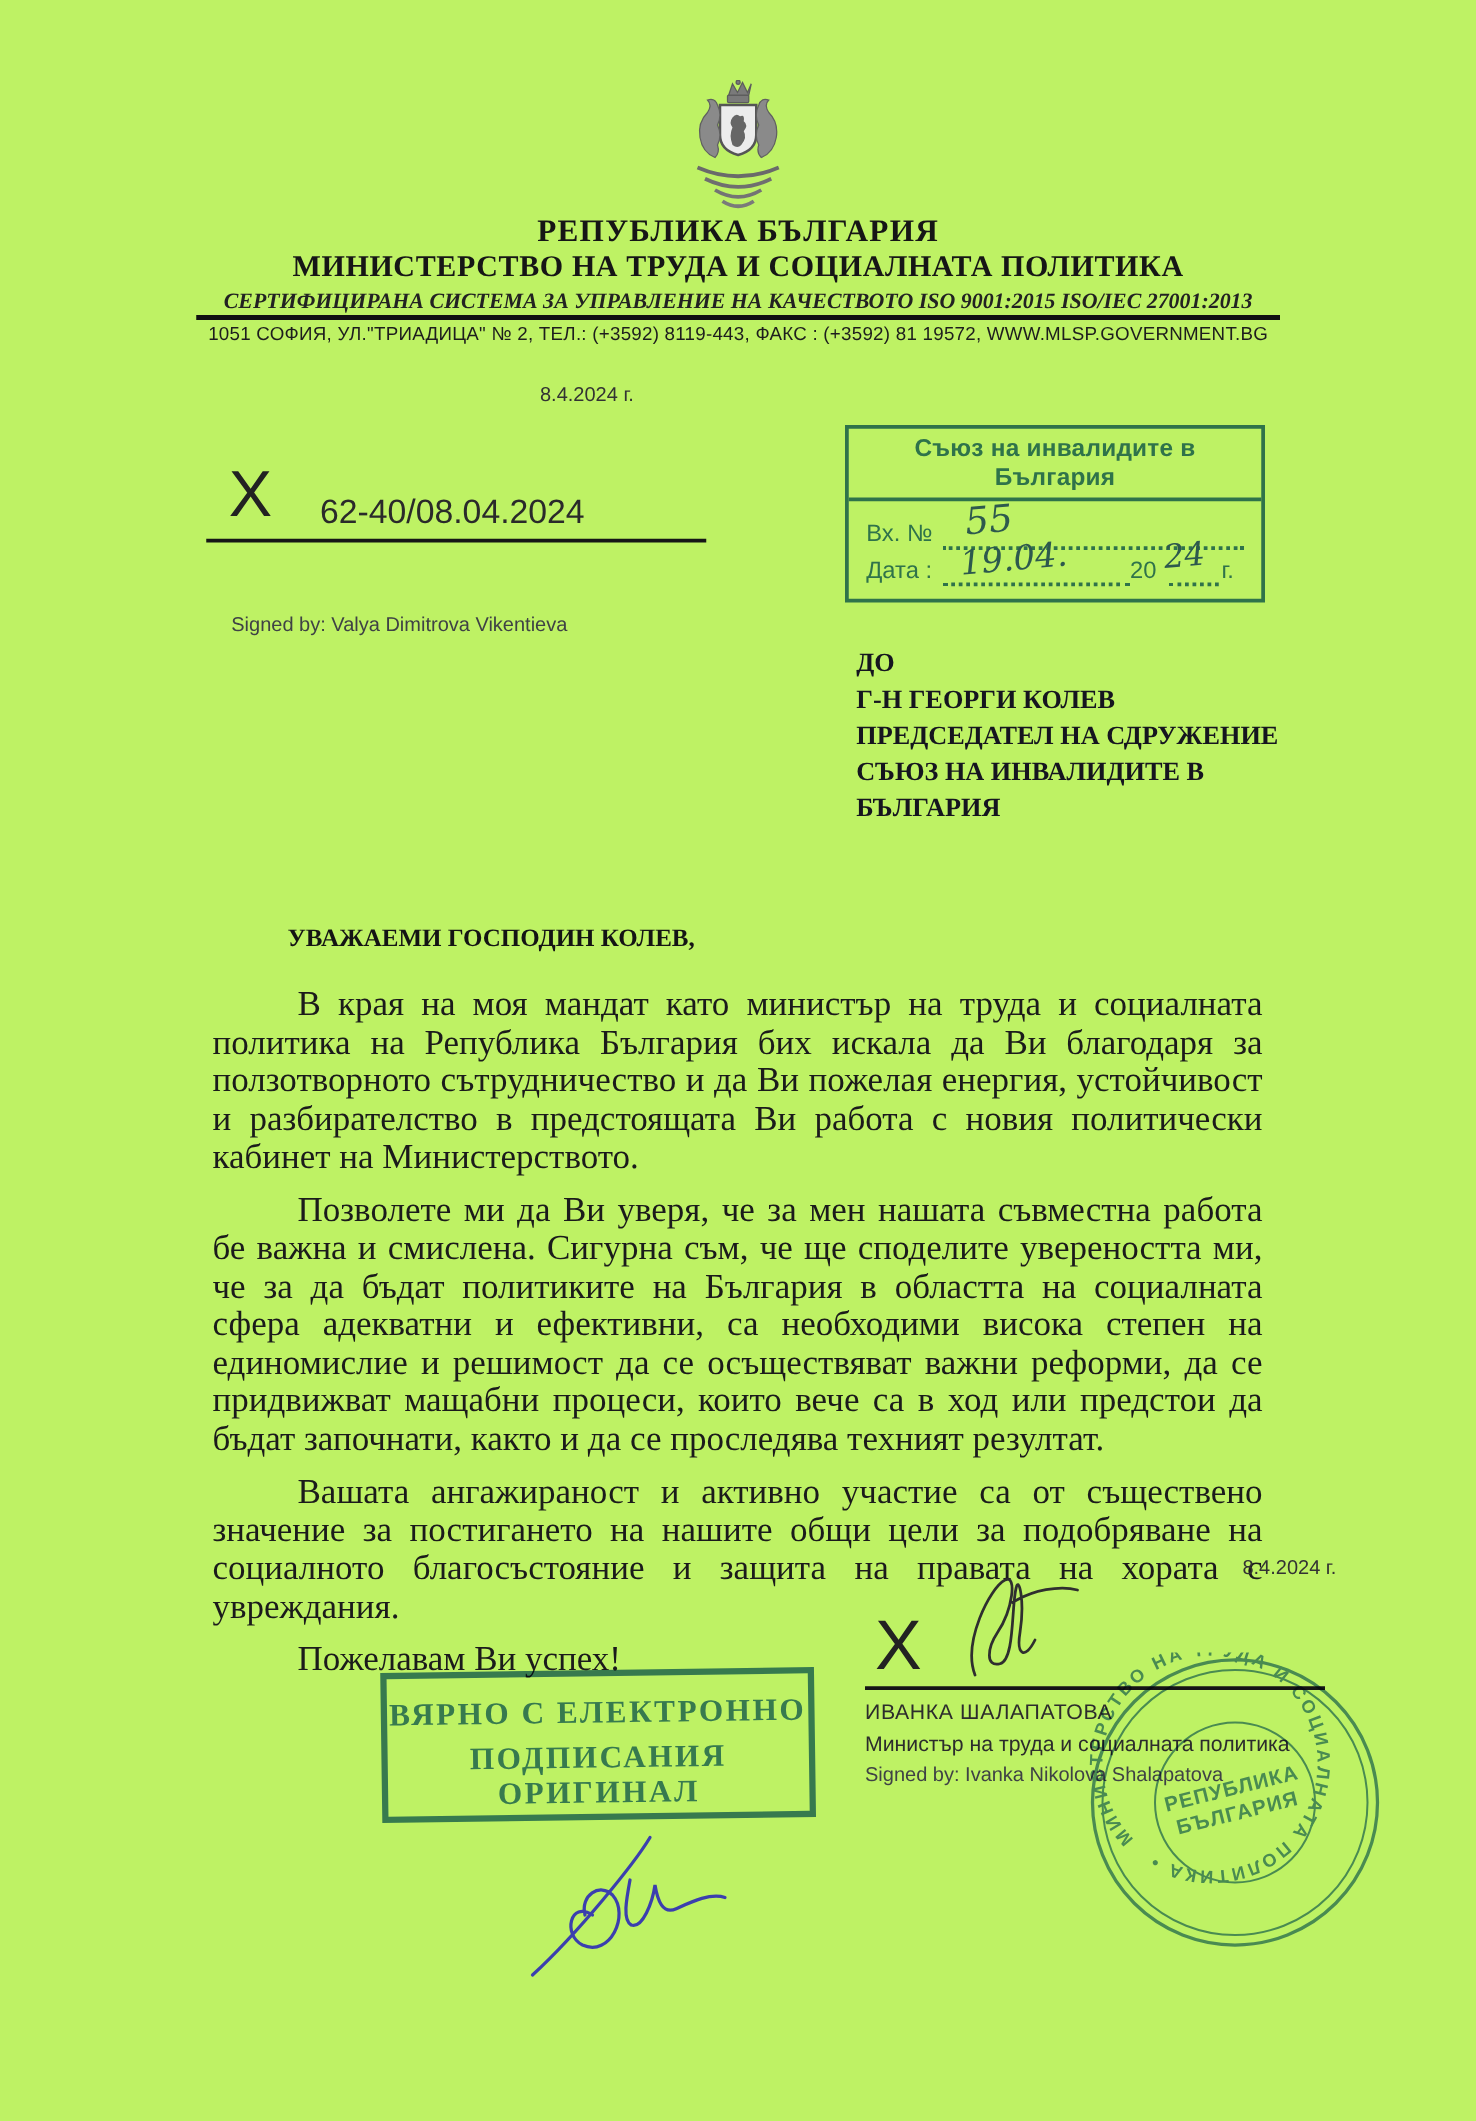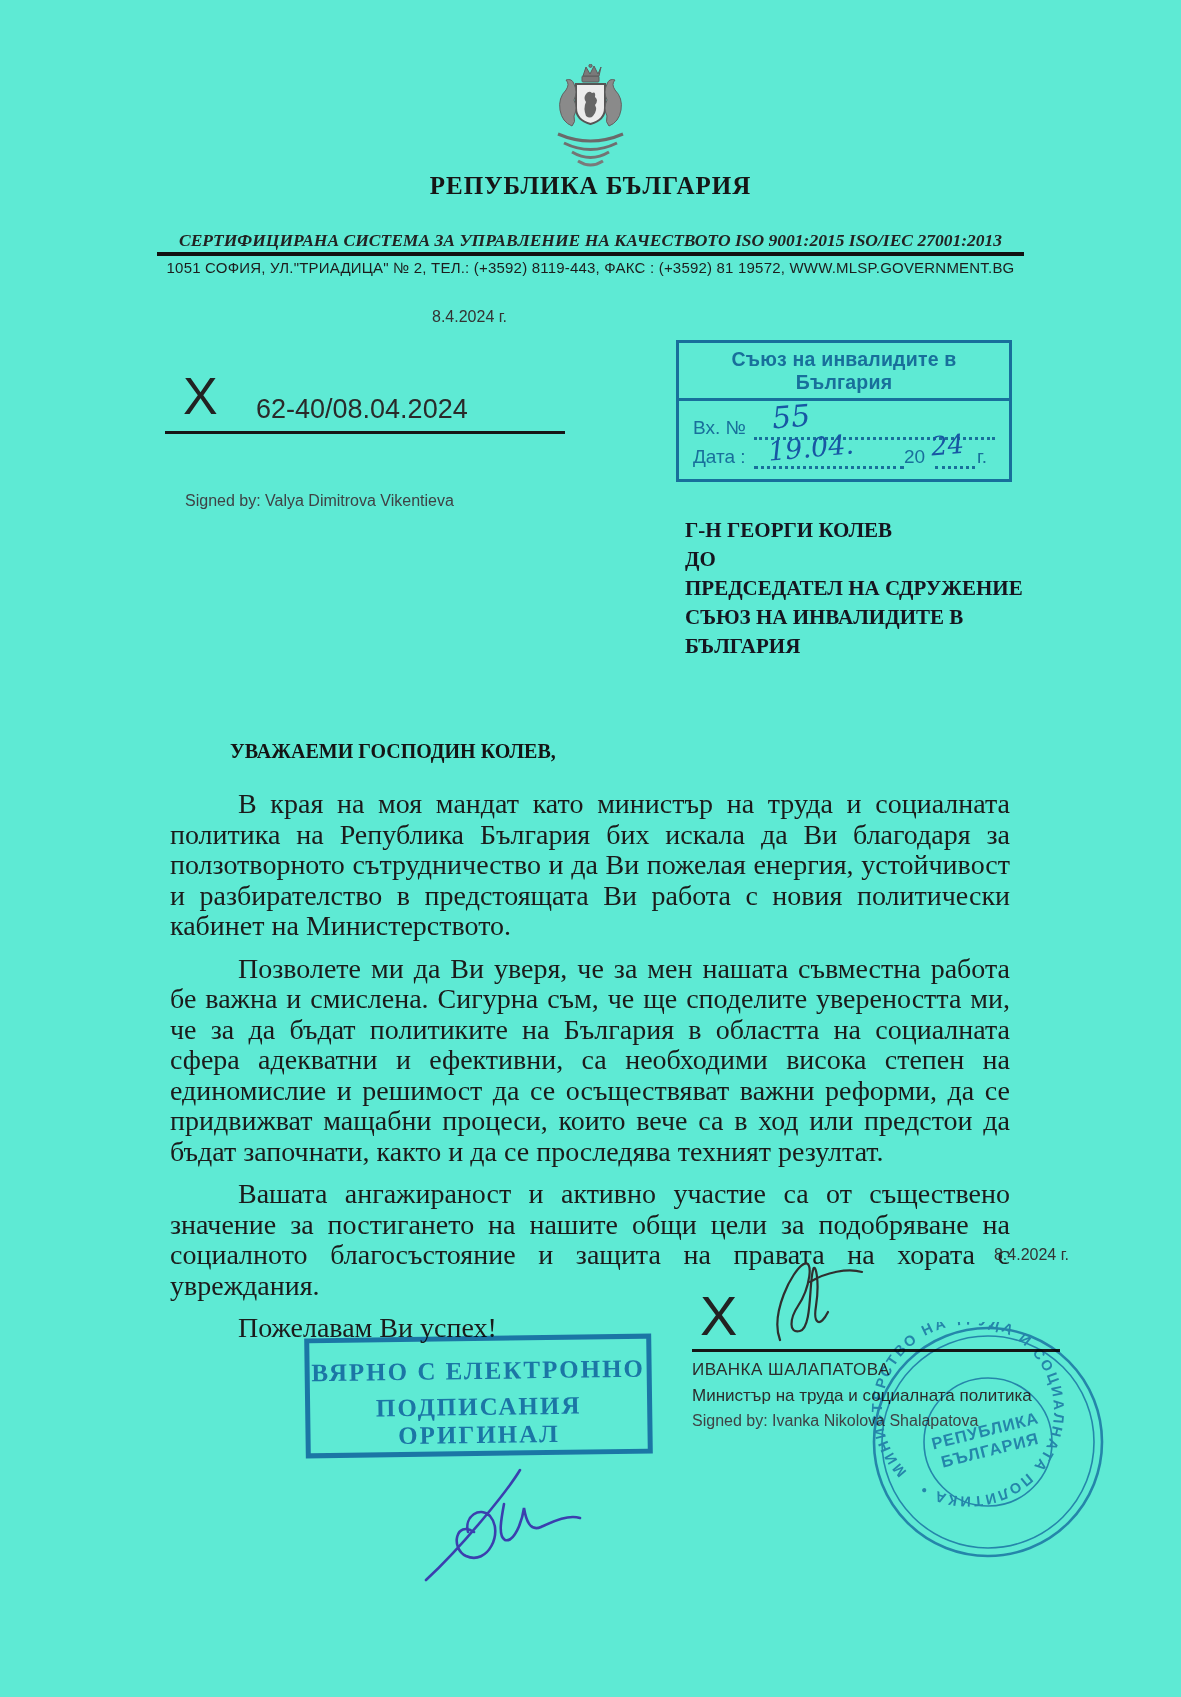--- a/index.html
+++ b/index.html
@@ -1,19 +1,19 @@
 <!DOCTYPE html>
 <html lang="bg"><head>
 <meta charset="utf-8">
 <style>
   html,body{margin:0;padding:0;}
   body{background:#e9e9e7;font-family:"Liberation Serif",serif;}
   .page{
     position:relative;width:1181px;height:1697px;margin:0 auto;
-    background:#5eead4;overflow:hidden;color:#1c1c1c;
+    background:#bef264;overflow:hidden;color:#1c1c1c;
   }
   
   .coat{position:absolute;left:520px;top:64px;width:141px;height:108px;}
   .h-republic{position:absolute;left:0;top:172px;width:100%;text-align:center;
     font-size:25px;font-weight:bold;letter-spacing:1px;color:#161616;}
   .h-ministry{position:absolute;left:0;top:201px;width:100%;text-align:center;
     font-size:24px;font-weight:bold;letter-spacing:.5px;color:#161616;}
   .h-cert{position:absolute;left:0;top:230px;width:100%;text-align:center;
     font-size:17.5px;font-style:italic;font-weight:bold;color:#222;}
   .h-rule{position:absolute;left:157px;top:252px;width:867px;height:4px;background:#111;}
@@ -102,20 +102,21 @@
       <path d="M89 62 Q99 58 101 46 Q103 34 95 26 Q91 20 95 16 Q89 14 87 20 Q83 28 87 36 Q83 44 87 52 Q85 58 89 62 Z" fill="#8a8a8a" stroke="#606060" stroke-width="1"></path>
 
       <path d="M38 70 Q70.5 84 103 70" stroke="#6a6a6a" stroke-width="3"></path>
       <path d="M44 79 Q70.5 92 97 79" stroke="#6f6f6f" stroke-width="3"></path>
       <path d="M52 88 Q70.5 99 89 88" stroke="#747474" stroke-width="3"></path>
       <path d="M58 97 Q70.5 105 83 97" stroke="#7a7a7a" stroke-width="3"></path>
     </g>
   </svg>
 
   <div class="h-republic">РЕПУБЛИКА БЪЛГАРИЯ</div>
+  <div class="h-ministry">МИНИСТЕРСТВО НА ТРУДА И СОЦИАЛНАТА ПОЛИТИКА</div>
   <div class="h-cert">СЕРТИФИЦИРАНА СИСТЕМА ЗА УПРАВЛЕНИЕ НА КАЧЕСТВОТО  ISO 9001:2015   ISO/IEC 27001:2013</div>
   <div class="h-rule"></div>
   <div class="h-addr">1051 СОФИЯ, УЛ."ТРИАДИЦА" № 2, ТЕЛ.: (+3592) 8119-443, ФАКС : (+3592) 81 19572, WWW.MLSP.GOVERNMENT.BG</div>
 
   <div class="date-top">8.4.2024 г.</div>
 
   <div class="in-stamp">
     <div class="title">Съюз на инвалидите в България</div>
     <div class="rows">
       <div class="in-row">
@@ -137,22 +138,22 @@
       </div>
     </div>
   </div>
 
   <div class="xref">X</div>
   <div class="refnum">62-40/08.04.2024</div>
   <div class="ref-line"></div>
   <div class="signed1">Signed by: Valya Dimitrova Vikentieva</div>
 
   <div class="recipient">
+    <div>ДО</div>
     <div>Г-Н ГЕОРГИ КОЛЕВ</div>
-    <div>ДО</div>
     <div>ПРЕДСЕДАТЕЛ НА СДРУЖЕНИЕ</div>
     <div>СЪЮЗ НА ИНВАЛИДИТЕ В</div>
     <div>БЪЛГАРИЯ</div>
   </div>
 
   <div class="saluт">УВАЖАЕМИ ГОСПОДИН КОЛЕВ,</div>
   <div class="body-text">
     <p>В края на моя мандат като министър на труда и социалната политика на Република България бих искала да Ви благодаря за ползотворното сътрудничество и да Ви пожелая енергия, устойчивост и разбирателство в предстоящата Ви работа с новия политически кабинет на Министерството.</p>
     <p>Позволете ми да Ви уверя, че за мен нашата съвместна работа бе важна и смислена. Сигурна съм, че ще споделите увереността ми, че за да бъдат политиките на България в областта на социалната сфера адекватни и ефективни, са необходими висока степен на единомислие и решимост да се осъществяват важни реформи, да се придвижват мащабни процеси, които вече са в ход или предстои да бъдат започнати, както и да се проследява техният резултат.</p>
     <p>Вашата ангажираност и активно участие са от съществено значение за постигането на нашите общи цели за подобряване на социалното благосъстояние и защита на правата на хората с увреждания.</p>

